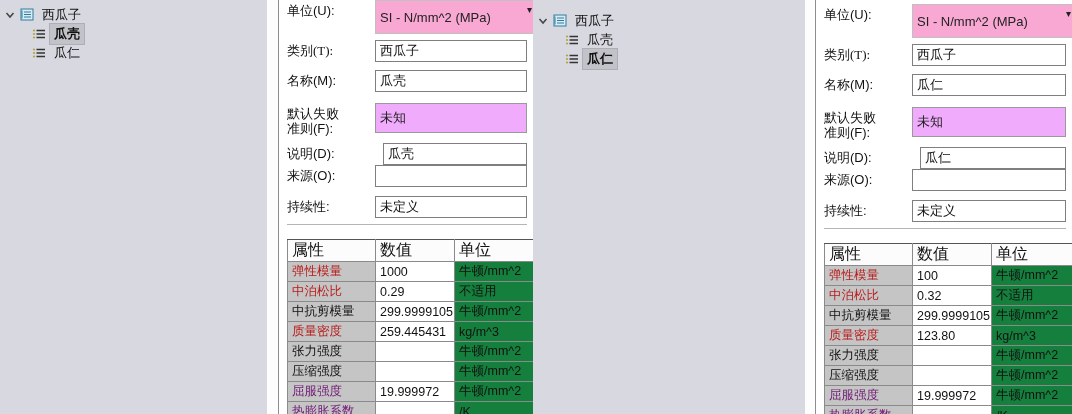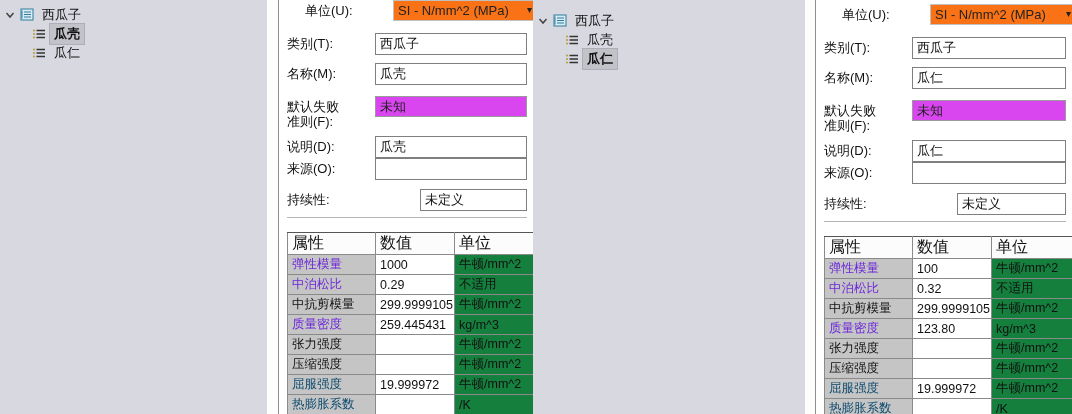--- a/index.html
+++ b/index.html
@@ -28,43 +28,43 @@
     padding:0 6px 0 8px; overflow:hidden; position:relative; }
   .form-panel.fp-left  { width:255px; }
   .form-panel.fp-right { width:257px; padding-top:4px; }
 
   .f-row { display:flex; align-items:flex-start; }
   .f-label { flex:0 0 88px; font-size:13px; line-height:15px; padding-top:3px; white-space:pre-line; }
   .f-input { flex:1 1 auto; min-width:0; height:22px; border:1px solid #7f7f7f;
     font-family:inherit; font-size:13px; padding:0 4px; background:#fff; color:#111; }
   .f-drop { flex:1 1 auto; min-width:0; position:relative; display:flex; align-items:center;
     font-size:13px; padding:0 4px; color:#222; }
-  .drop-unit { height:21px; background:#f97316; border:1px solid #c0c0c0; margin-right:-7px; }
-  .drop-gray { height:21px; background:#d946ef; border:1px solid #9a9a9a; }
+  .drop-unit { height:34px; background:#f9a8d4; border:1px solid #c0c0c0; margin-right:-7px; }
+  .drop-gray { height:30px; background:#f0abfc; border:1px solid #9a9a9a; }
   .dd-arrow { position:absolute; right:1px; top:3px; font-size:10px; color:#222; line-height:12px; }
 
-  .r-unit { margin-top:0;margin-left:18px; }
-  .r-cat  { margin-top:12px; }
+  .r-unit { margin-top:0; }
+  .r-cat  { margin-top:6px;font-family:Liberation Serif, serif; }
   .r-name { margin-top:8px;justify-content:space-between; }
   .r-crit { margin-top:11px; }
-  .r-desc { margin-top:7px; }
+  .r-desc { margin-top:7px;gap:8px; }
   .r-src  { margin-top:0; }
-  .r-sus  { margin-top:9px;gap:45px; }
+  .r-sus  { margin-top:9px; }
   .f-divider { border-top:1px solid #b5b5b5; margin-top:6px; }
 
   
   table.props { border-collapse:collapse; margin-top:14px; width:calc(100% + 8px); table-layout:fixed; }
   table.props th, table.props td { border:1px solid #8a8a8a; height:20px; padding:0 4px;
     font-size:12.5px; font-weight:normal; text-align:left; overflow:hidden; white-space:nowrap; }
   table.props th { background:#fcfcfc; border-top:1px solid #555; font-size:16px; }
   .c-prop { width:88px; background:#c5c5c5; }
   .c-val  { width:79px; background:#fff; }
   .c-unit { background:#15803d; }
-  tr.r-red  .c-prop { color:#6d28d9; }
-  tr.r-blue .c-prop { color:#0c4a6e; }
+  tr.r-red  .c-prop { color:#b91c1c; }
+  tr.r-blue .c-prop { color:#701a75; }
 </style>
 </head>
 <body>
 
 <div class="tree-panel tp-left">
   <div class="t-row t-root">
     <span class="t-chevron">
       <svg width="10" height="10" viewBox="0 0 10 10">
           <polyline points="1.5,3 5,7 8.5,3" fill="none" stroke="#444" stroke-width="1.5"></polyline>
         </svg>

